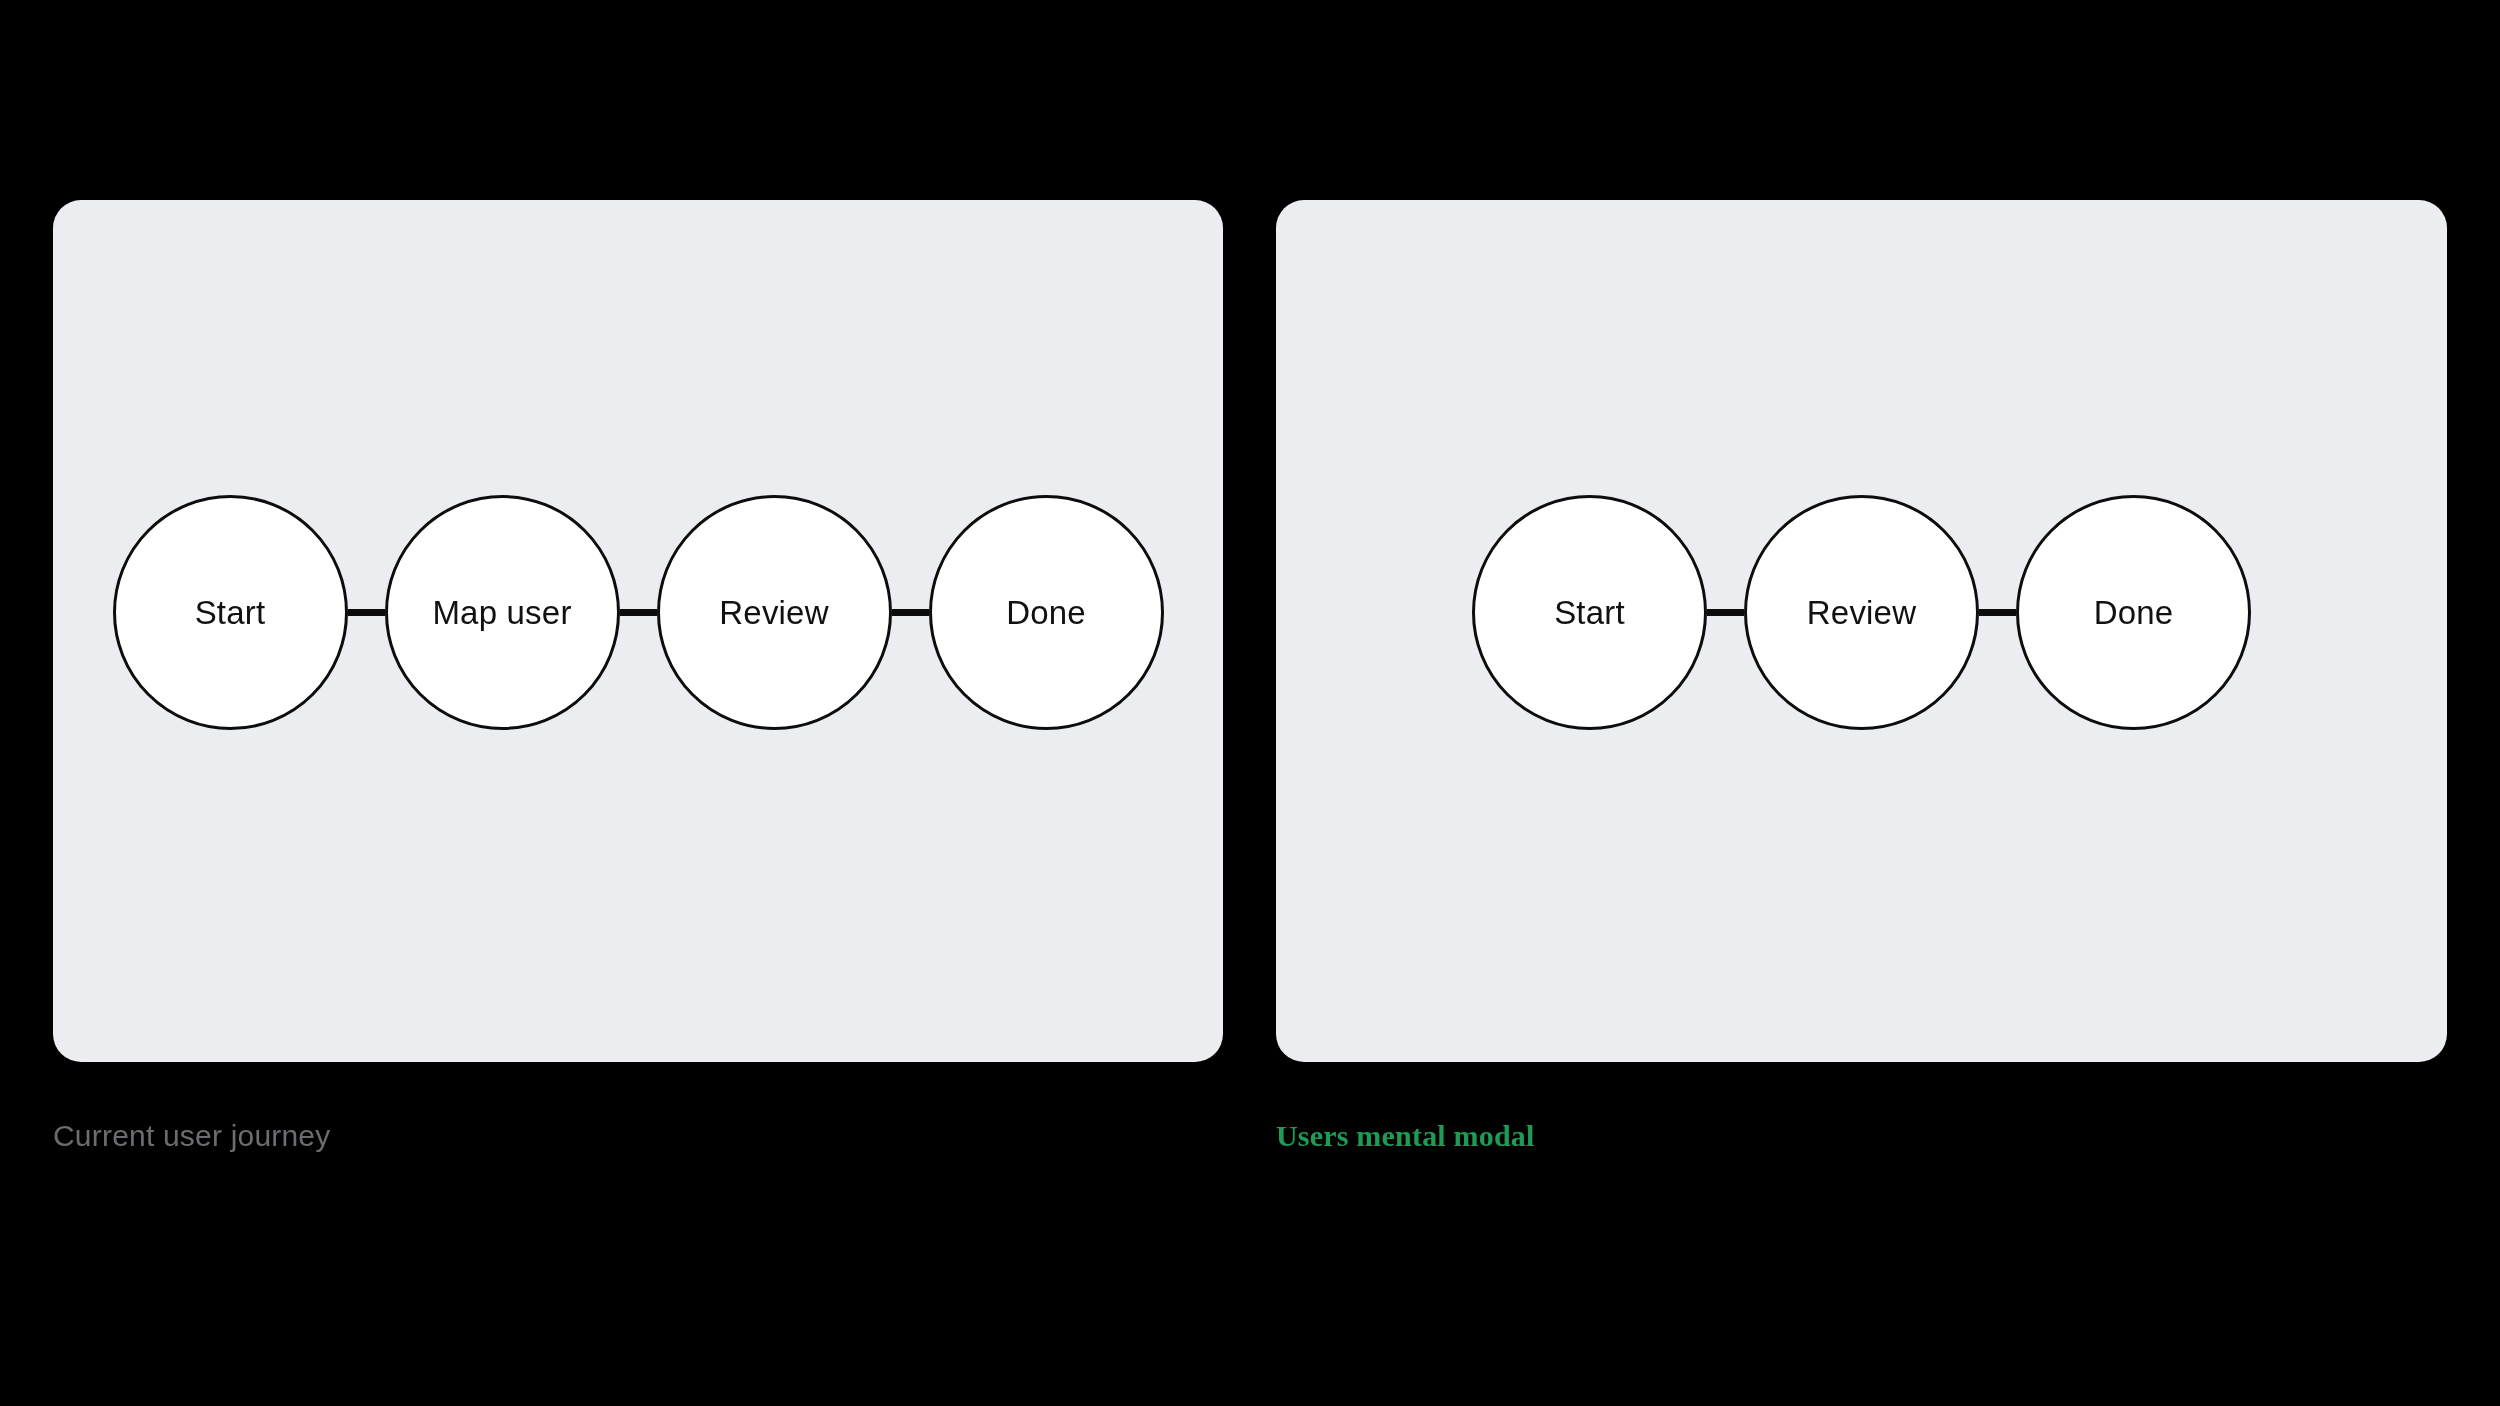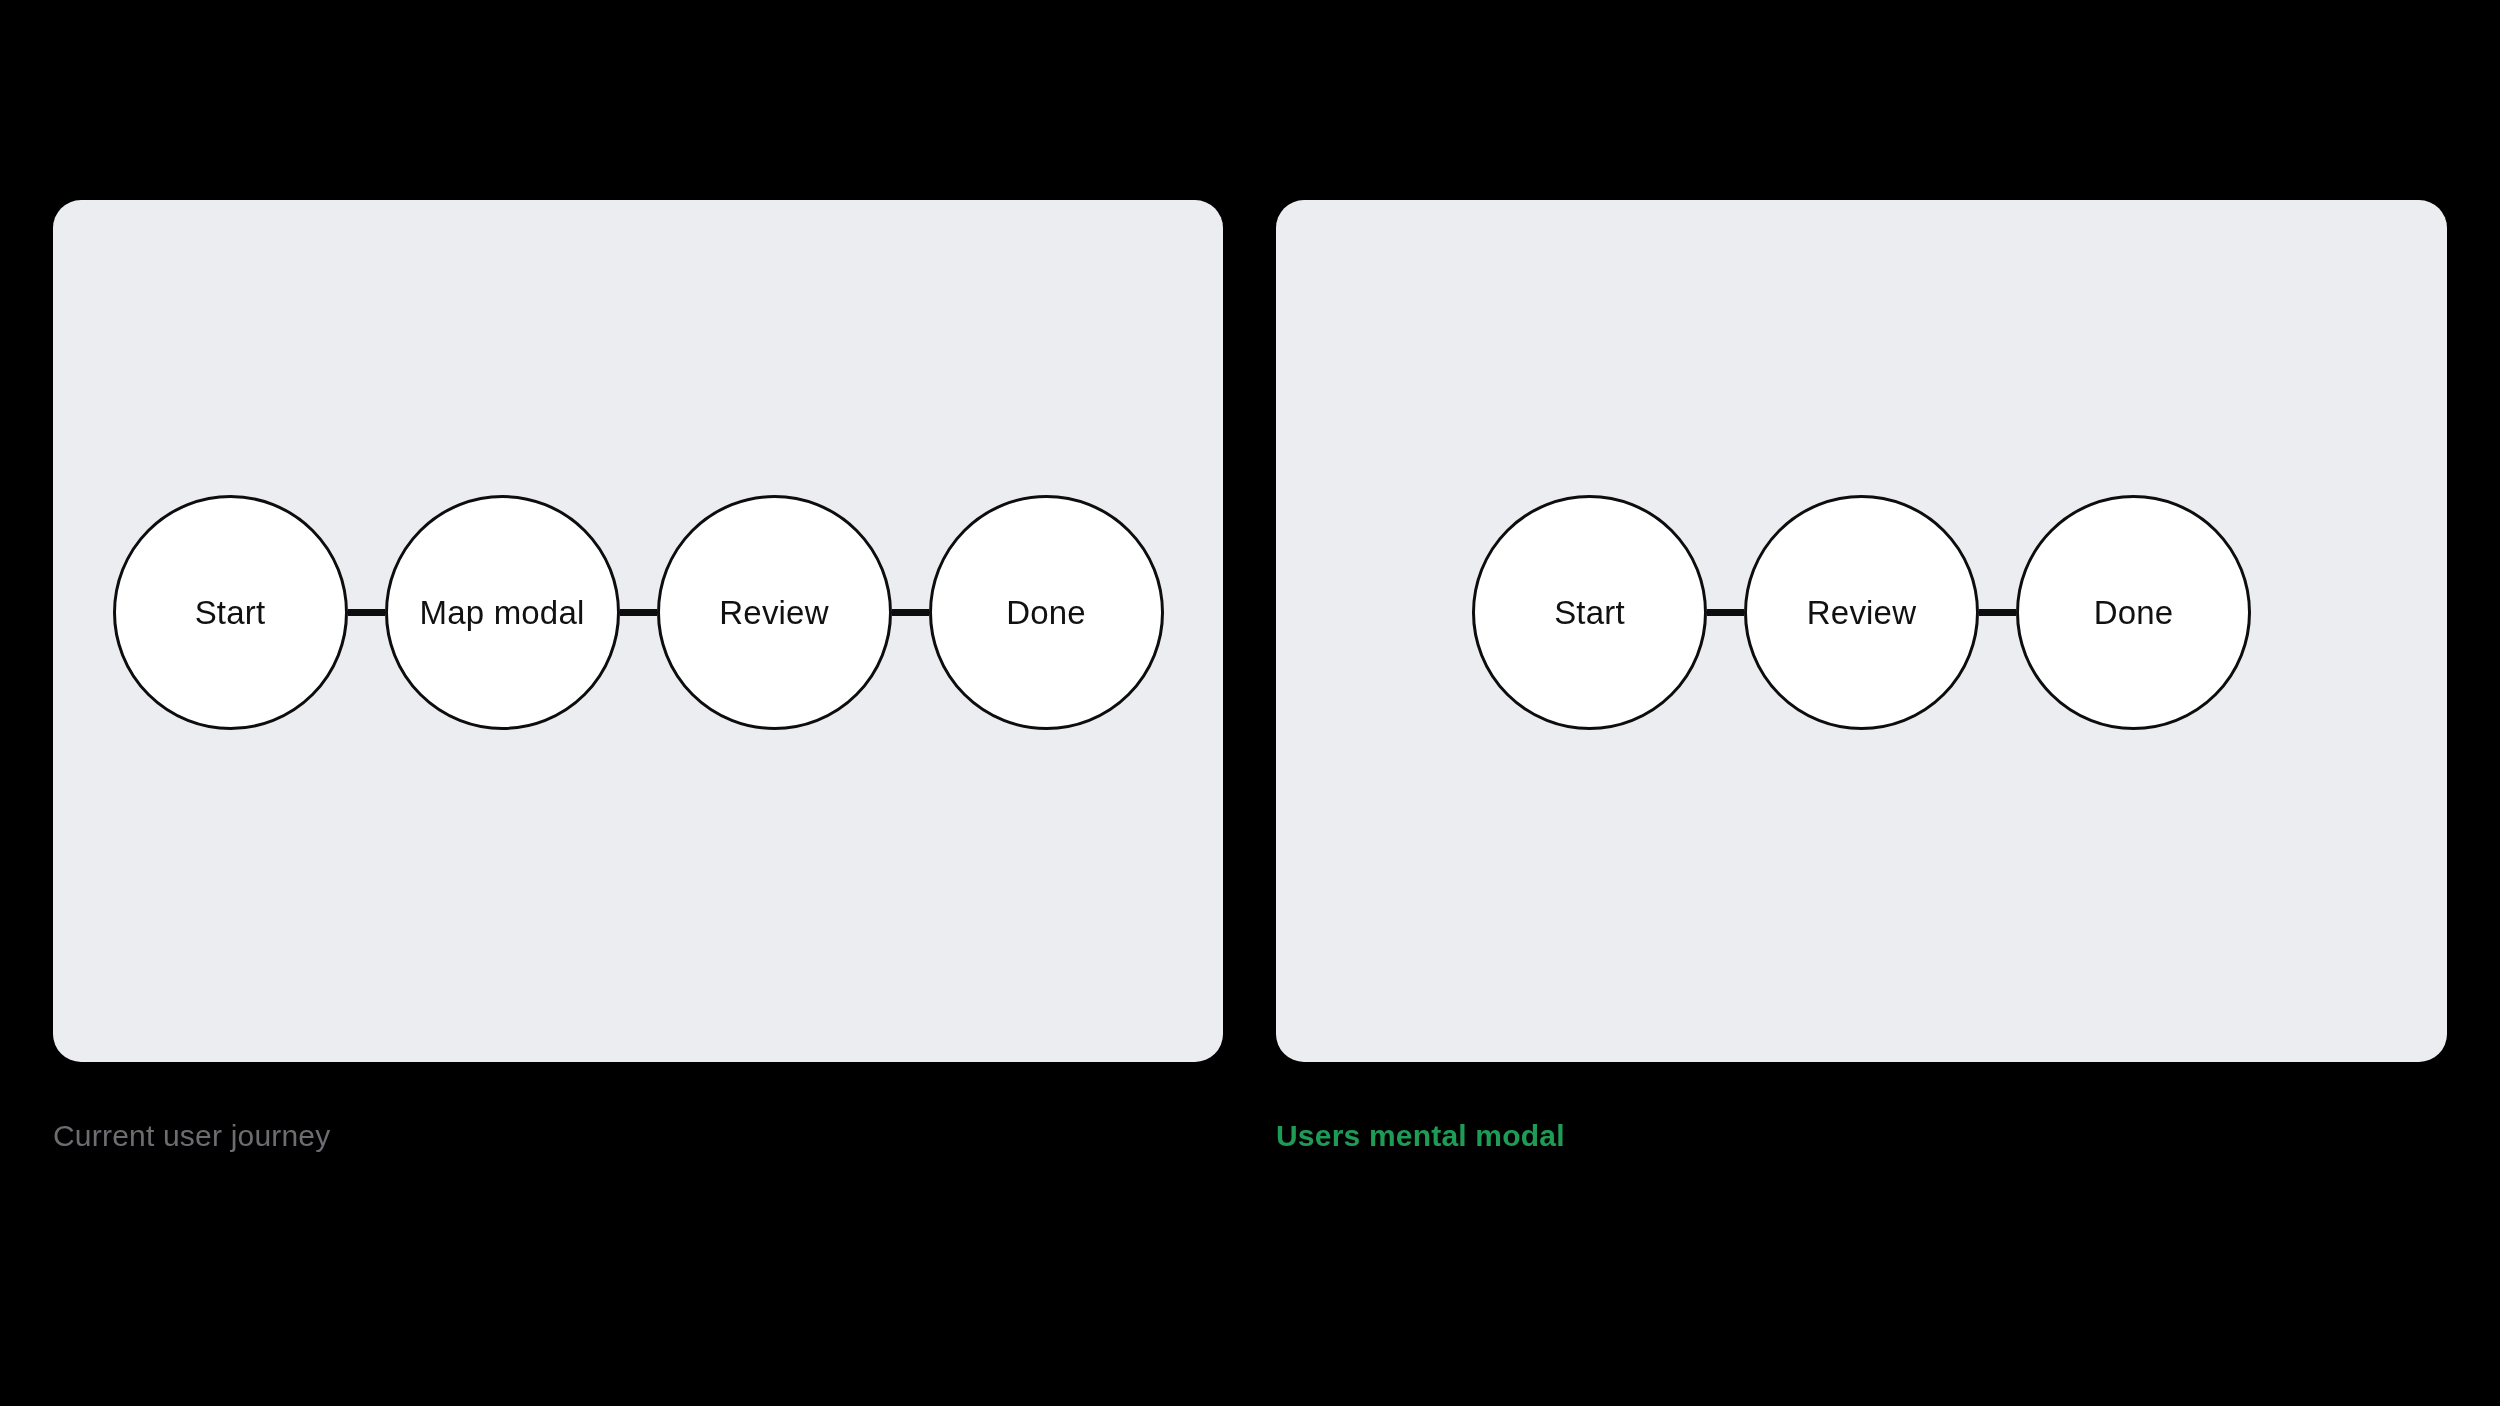--- a/index.html
+++ b/index.html
@@ -60,35 +60,35 @@
     background: #0D0D0D;
   }
   .caption {
     position: absolute;
     top: 1116px;
     font-size: 30px;
     line-height: 40px;
     letter-spacing: 0.2px;
   }
   .caption-left  { left: 53px;   width: 1170px; font-weight: 400; }
-  .caption-right { left: 1276px; width: 1171px; font-weight: 700; }
+  .caption-right { left: 1276px; width: 1171px; font-weight: 700; font-family: Liberation Serif, serif; }
 </style>
 </head>
 <body>
 
 <div class="screen">
 
   <section class="panel panel-left">
     <div class="flow">
       <div class="node">
         <span class="node-label">Start</span>
       </div>
       <div class="connector"></div>
       <div class="node">
-        <span class="node-label">Map modal</span>
+        <span class="node-label">Map user</span>
       </div>
       <div class="connector"></div>
       <div class="node">
         <span class="node-label">Review</span>
       </div>
       <div class="connector"></div>
       <div class="node">
         <span class="node-label">Done</span>
       </div>
     </div>

